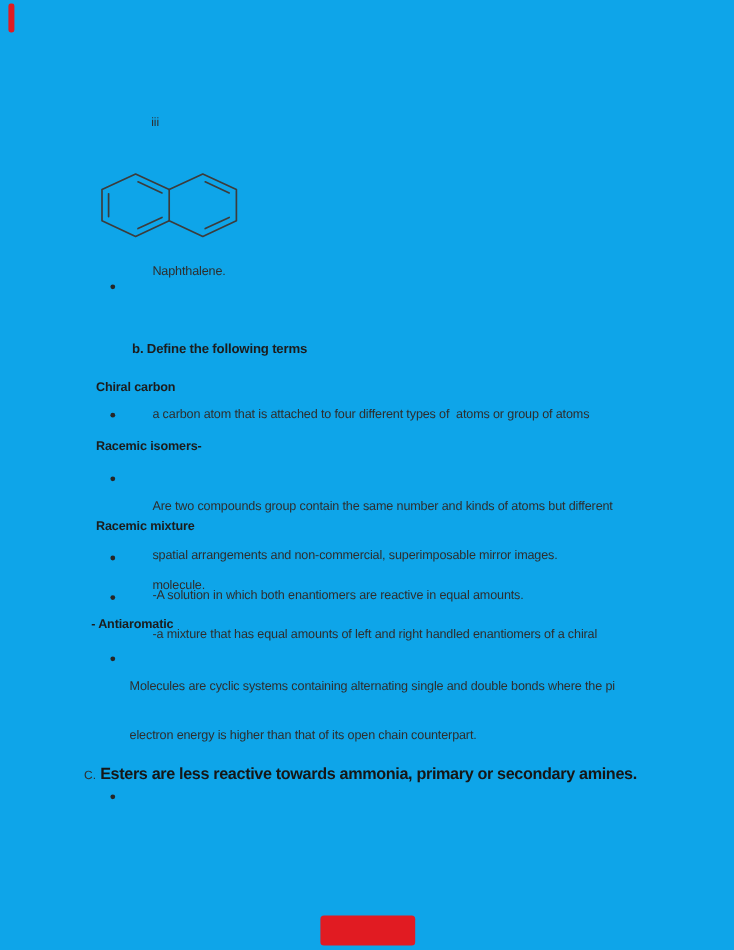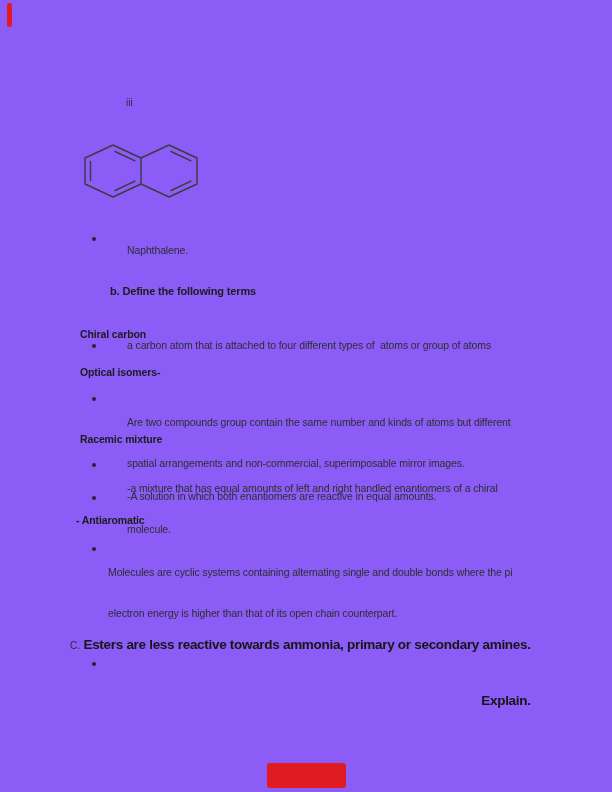--- a/index.html
+++ b/index.html
@@ -1,18 +1,18 @@
 <!DOCTYPE html>
 <html><head>
 <meta charset="utf-8">
 <style>
   html,body { margin:0; padding:0; background:#ffffff; }
   .page {
     position:relative; width:612px; height:792px; margin:0 auto;
-    background:#8b5cf6; overflow:hidden;
+    background:#0ea5e9; overflow:hidden;
     font-family:"Liberation Sans", sans-serif;
     color:#2e2e2e;
   }
   .t { position:absolute; white-space:pre; }
   .body-text { font-size:10.5px; letter-spacing:-0.12px; color:#2e2e2e; }
   .term { font-weight:bold; font-size:10.5px; letter-spacing:-0.12px; color:#1c1c1c; }
   .h-b { font-weight:bold; font-size:11px; letter-spacing:-0.15px; color:#1c1c1c; }
   .big-heading { font-weight:bold; font-size:13.5px; letter-spacing:-0.3px; color:#161616;text-align:right; }
   .big-heading .line { display:block; line-height:25px; }
   .prefix { font-size:10px; font-weight:normal; letter-spacing:0; color:#2e2e2e; }
@@ -42,51 +42,50 @@
         <line x1="8.5" y1="19.5" x2="8.5" y2="38.5"></line>
         <line x1="33" y1="9.5" x2="53" y2="18.8"></line>
         <line x1="53" y1="39.2" x2="33" y2="48.5"></line>
         <line x1="89" y1="9.5" x2="109" y2="18.8"></line>
         <line x1="109" y1="39.2" x2="89" y2="48.5"></line>
       </g>
     </svg>
   </div>
 
   <span class="dot" style="left:92px; top:237px;"></span>
-  <span class="t body-text" style="left:127px; top:244px;text-align:center;">Naphthalene.</span>
+  <span class="t body-text" style="left:127px; top:220px;text-align:center;">Naphthalene.</span>
 
   <span class="t h-b" style="left:70px; top:285px;padding-left:40px;">b. Define the following terms</span>
 
-  <span class="t term" style="left:80px; top:328px;">Chiral carbon</span>
+  <span class="t term" style="left:80px; top:317px;">Chiral carbon</span>
   <span class="dot" style="left:92px; top:344px;"></span>
   <span class="t body-text" style="left:127px; top:339px;">a carbon atom that is attached to four different types of  atoms or group of atoms</span>
 
-  <span class="t term" style="left:80px; top:366px;">Optical isomers-</span>
+  <span class="t term" style="left:80px; top:366px;">Racemic isomers-</span>
   <span class="dot" style="left:92px; top:397px;"></span>
   <div class="t body-text lines" style="left:127px; top:390px;">
     <span class="line">Are two compounds group contain the same number and kinds of atoms but different</span>
     <span class="line">spatial arrangements and non-commercial, superimposable mirror images.</span>
   </div>
 
   <span class="t term" style="left:80px; top:433px;">Racemic mixture</span>
   <span class="dot" style="left:92px; top:463px;"></span>
   <div class="t body-text lines" style="left:127px; top:456px;">
+    <span class="line">molecule.</span>
     <span class="line">-a mixture that has equal amounts of left and right handled enantiomers of a chiral</span>
-    <span class="line">molecule.</span>
   </div>
   <span class="dot" style="left:92px; top:496px;"></span>
   <span class="t body-text" style="left:127px; top:490px;">-A solution in which both enantiomers are reactive in equal amounts.</span>
 
   <span class="t term" style="left:76px; top:514px;">- Antiaromatic</span>
   <span class="dot" style="left:92px; top:547px;"></span>
   <div class="t body-text lines" style="left:108px; top:540px;">
     <span class="line">Molecules are cyclic systems containing alternating single and double bonds where the pi</span>
     <span class="line">electron energy is higher than that of its open chain counterpart.</span>
   </div>
 
   <div class="t big-heading" style="left:70px; top:602px;">
     <span class="line"><span class="prefix">C.</span><span> </span><span>Esters are less reactive towards ammonia, primary or secondary amines.</span></span>
-    <span class="line">Explain.</span>
   </div>
 
   <span class="dot" style="left:92px; top:662px;"></span>
 
 </div>
 
 </body></html>

